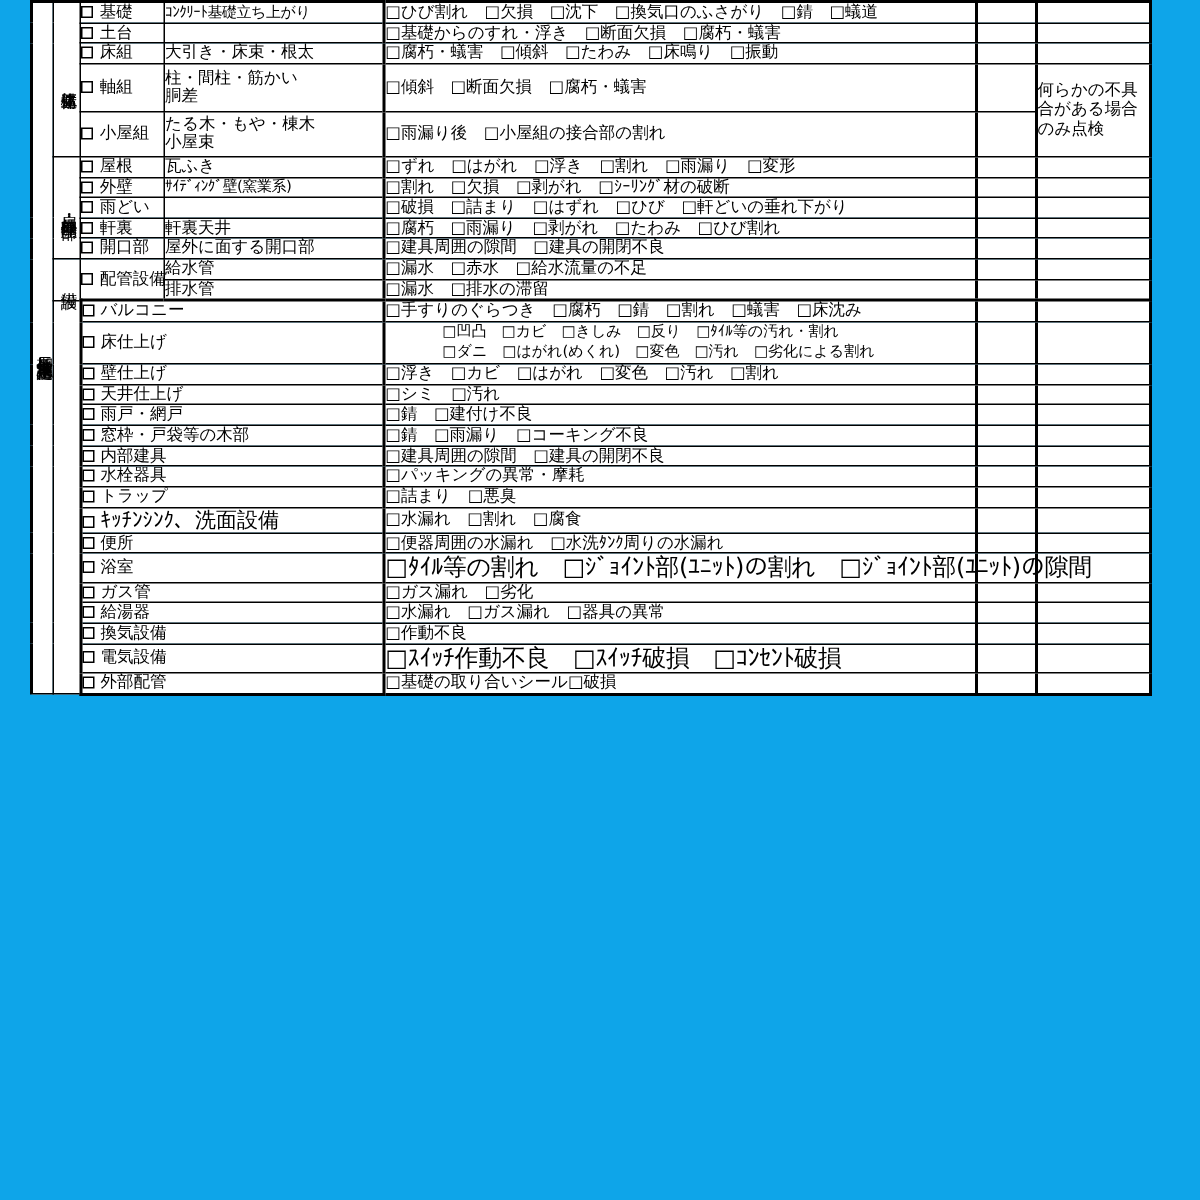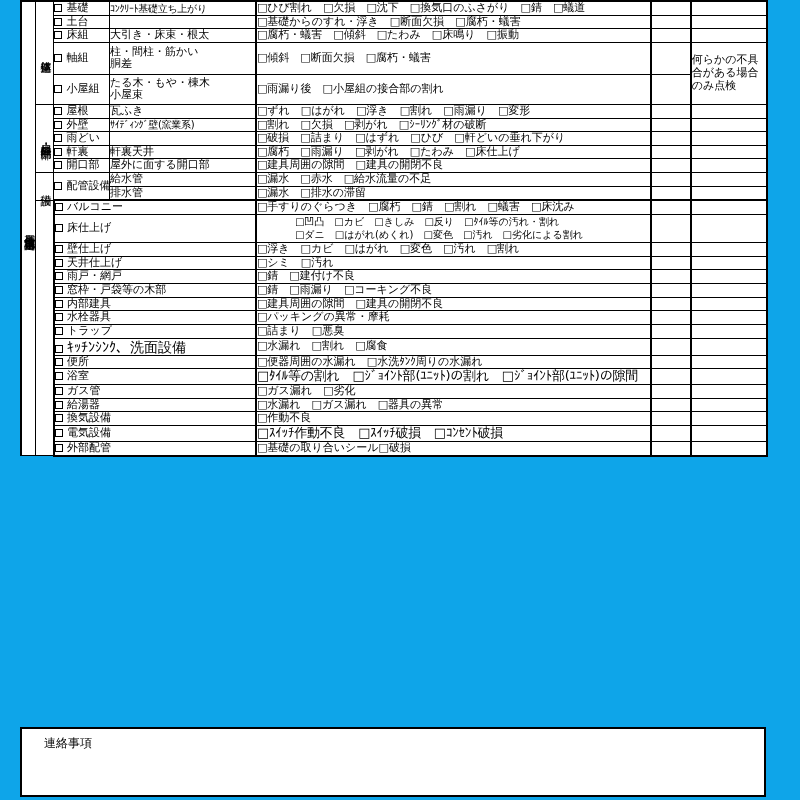--- a/index.html
+++ b/index.html
@@ -84,21 +84,21 @@
   .desc.small { font-size: 10px; letter-spacing: -0.3px; }
 
   
   .items {
     padding-left: 3px;
     font-size: 11px;
     white-space: nowrap;
     margin-left: 11px;
   }
   .items.two-line { line-height: 1.25; font-size: 10px; padding-left: 38px; }
-  .items.small { font-size: 13px; letter-spacing: -0.2px; }
+  .items.small { font-size: 16px; letter-spacing: -0.2px; }
 
   
   .blank { }
 
   .note-cell {
     font-size: 11px;
     vertical-align: top;
     padding: 2px 2px 0 3px;
     line-height: 1.2;
     word-break: break-all;
@@ -219,21 +219,21 @@
         <td class="part"><span class="cb"></span><span>雨どい</span></td>
         <td class="desc"></td>
         <td class="items tk-l">□破損　□詰まり　□はずれ　□ひび　□軒どいの垂れ下がり</td>
         <td class="blank tk-l"></td>
         <td class="blank tk-l tk-r"></td>
       </tr>
 
       <tr>
         <td class="part"><span class="cb"></span><span>軒裏</span></td>
         <td class="desc">軒裏天井</td>
-        <td class="items tk-l">□腐朽　□雨漏り　□剥がれ　□たわみ　□床仕上げ</td>
+        <td class="items tk-l">□腐朽　□雨漏り　□剥がれ　□たわみ　□ひび割れ</td>
         <td class="blank tk-l"></td>
         <td class="blank tk-l tk-r"></td>
       </tr>
 
       <tr>
         <td class="part"><span class="cb"></span><span>開口部</span></td>
         <td class="desc">屋外に面する開口部</td>
         <td class="items tk-l">□建具周囲の隙間　□建具の開閉不良</td>
         <td class="blank tk-l"></td>
         <td class="blank tk-l tk-r"></td>
@@ -372,17 +372,14 @@
       <tr>
         <td class="part tk-l tk-b" colspan="2"><span class="cb"></span><span>外部配管</span></td>
         <td class="items tk-l tk-b">□基礎の取り合いシール□破損</td>
         <td class="blank tk-l tk-b"></td>
         <td class="blank tk-l tk-r tk-b"></td>
       </tr>
 
     </tbody>
   </table>
 
-  <div class="remarks">
-    <div class="remarks-label">連絡事項</div>
-  </div>
 
 </div>
 
 </body></html>

